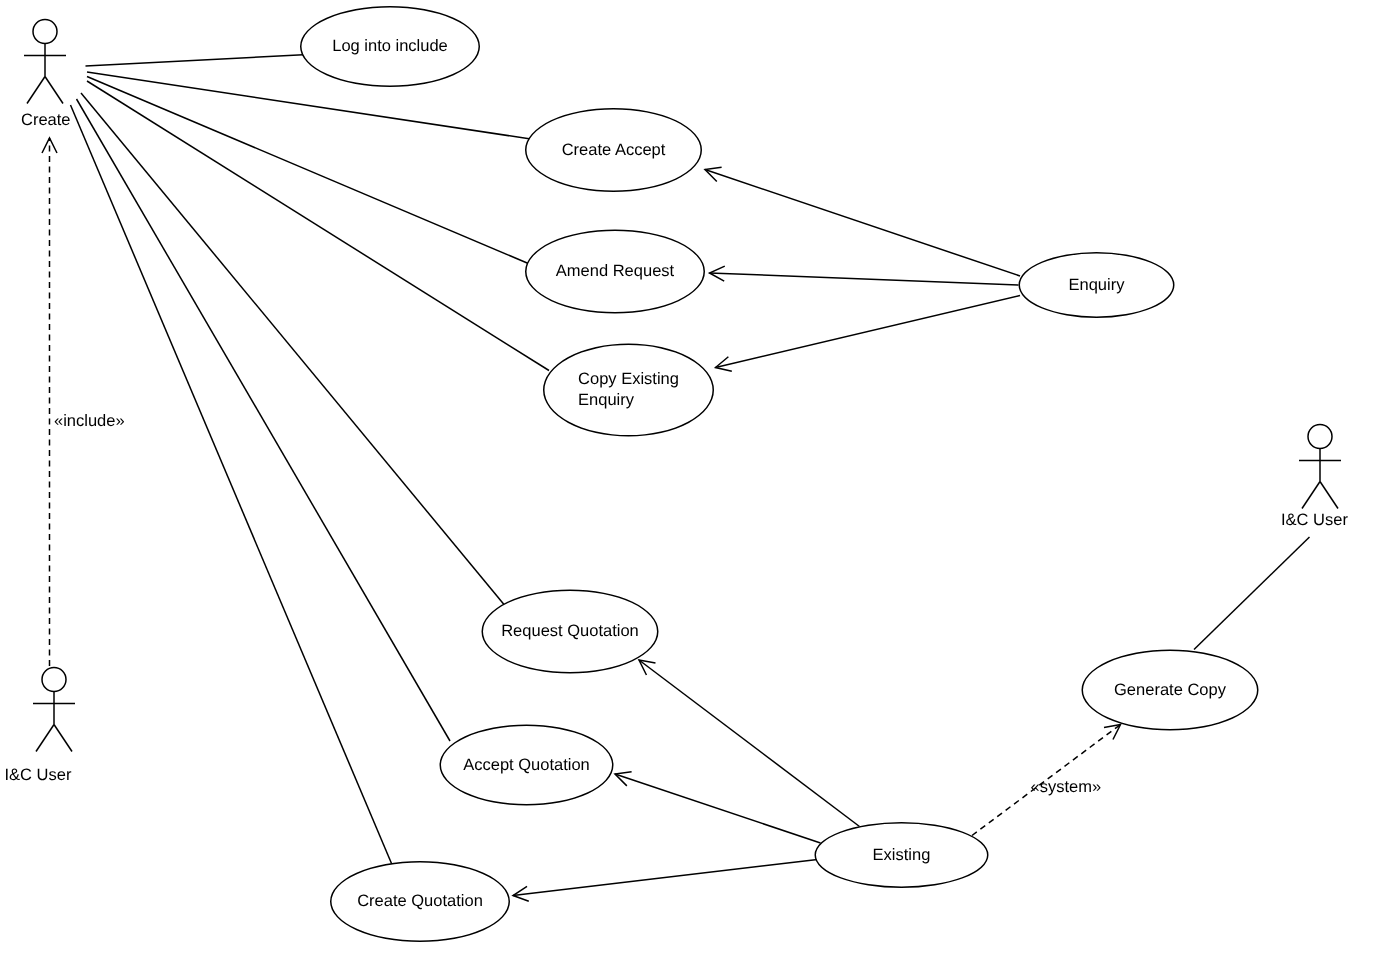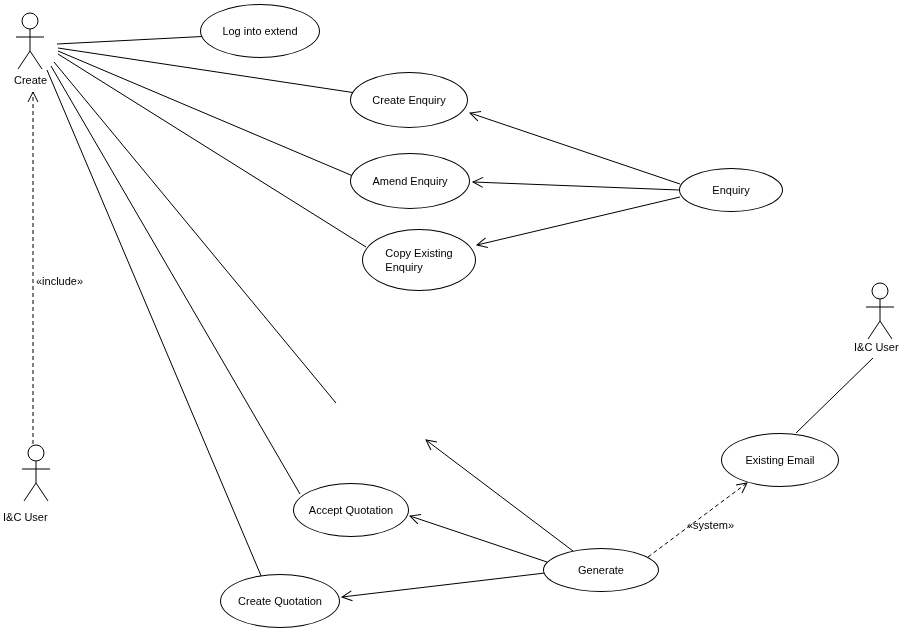--- a/index.html
+++ b/index.html
@@ -86,42 +86,45 @@
         <line x1="866" y1="307" x2="894" y2="307" class="actor-part"></line>
         <line x1="880" y1="321" x2="868" y2="339" class="actor-part"></line>
         <line x1="880" y1="321" x2="892" y2="339" class="actor-part"></line>
       </g>
     </svg>
 
 <div class="actor-label" style="left: 14px; top: 74px;">Create</div>
     <div class="actor-label" style="left: 3px; top: 511px;">I&amp;C User</div>
     <div class="actor-label" style="left: 854px; top: 341px;">I&amp;C User</div>
     <div class="use-case" style="left: 200px; top: 4px; width: 120px; height: 54px;">
-      <span class="use-case-label">Log into extend</span>
+      <span class="use-case-label">Log into include</span>
     </div>
     <div class="use-case" style="left: 350px; top: 72px; width: 118px; height: 56px;">
-      <span class="use-case-label">Create Enquiry</span>
+      <span class="use-case-label">Create Accept</span>
     </div>
     <div class="use-case" style="left: 350px; top: 153px; width: 120px; height: 56px;">
-      <span class="use-case-label">Amend Enquiry</span>
+      <span class="use-case-label">Amend Request</span>
     </div>
     <div class="use-case" style="left: 362px; top: 229px; width: 114px; height: 62px; justify-content: center;">
       <span class="use-case-label" style="text-align: left;">Copy Existing
 Enquiry</span>
     </div>
     <div class="use-case" style="left: 679px; top: 168px; width: 104px; height: 44px;">
       <span class="use-case-label">Enquiry</span>
     </div>
+    <div class="use-case" style="left: 321px; top: 393px; width: 118px; height: 56px;">
+      <span class="use-case-label">Request Quotation</span>
+    </div>
     <div class="use-case" style="left: 293px; top: 483px; width: 116px; height: 54px;">
       <span class="use-case-label">Accept Quotation</span>
     </div>
     <div class="use-case" style="left: 220px; top: 574px; width: 120px; height: 54px;">
       <span class="use-case-label">Create Quotation</span>
     </div>
     <div class="use-case" style="left: 721px; top: 433px; width: 118px; height: 54px;">
-      <span class="use-case-label">Existing Email</span>
+      <span class="use-case-label">Generate Copy</span>
     </div>
     <div class="use-case" style="left: 543px; top: 548px; width: 116px; height: 44px;">
-      <span class="use-case-label">Generate</span>
+      <span class="use-case-label">Existing</span>
     </div>
     <div class="stereotype" style="left: 36px; top: 275px;">«include»</div>
     <div class="stereotype" style="left: 687px; top: 519px;">«system»</div>
   </div>
 
 </body></html>

